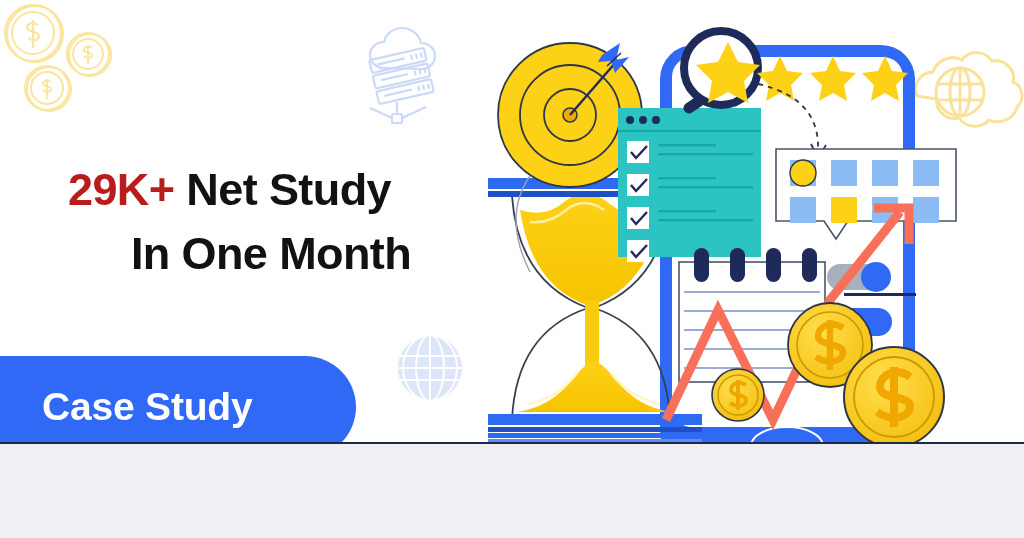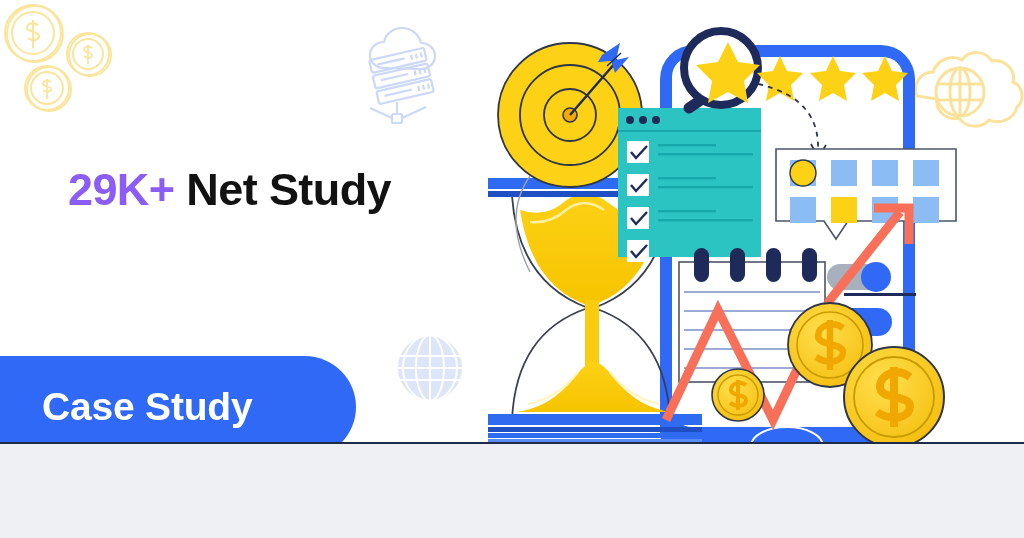--- a/index.html
+++ b/index.html
@@ -28,21 +28,21 @@
   
   .deco { position:absolute; }
   .deco svg { display:block; }
 
   
   .headline {
     position:absolute; left:68px; top:158px; width:420px;
     font-size:45px; line-height:1.42; font-weight:700;
     letter-spacing:-0.6px; color:#121212;
   }
-  .headline .hl-accent { color:#8b5cf6; }
+  .headline .hl-accent { color:#b91c1c; }
   .hl-line2 { display:block; text-align:center; padding-right:14px; }
 
   
   .badge {
     position:absolute; left:-40px; top:356px; width:396px; height:102px;
     background:#3069f5;
     border-radius:0 56px 56px 0;
     display:flex; align-items:center;
   }
   .badge-label {
@@ -118,20 +118,21 @@
         <ellipse cx="38" cy="38" rx="14" ry="33"></ellipse>
         <ellipse cx="38" cy="38" rx="27" ry="33"></ellipse>
         <path d="M7 26 h62 M5 38 h66 M7 50 h62"></path>
         <path d="M38 5 v66"></path>
       </g>
     </svg>
   </div>
 
   <div class="headline">
     <span class="hl-accent">29K+</span><span> Net Study</span>
+    <span class="hl-line2">In One Month</span>
   </div>
 
   <div class="badge">
     <span class="badge-label">Case Study</span>
   </div>
 
   <div class="illus">
     <svg width="554" height="500" viewBox="0 0 554 500">
 
       <defs>

